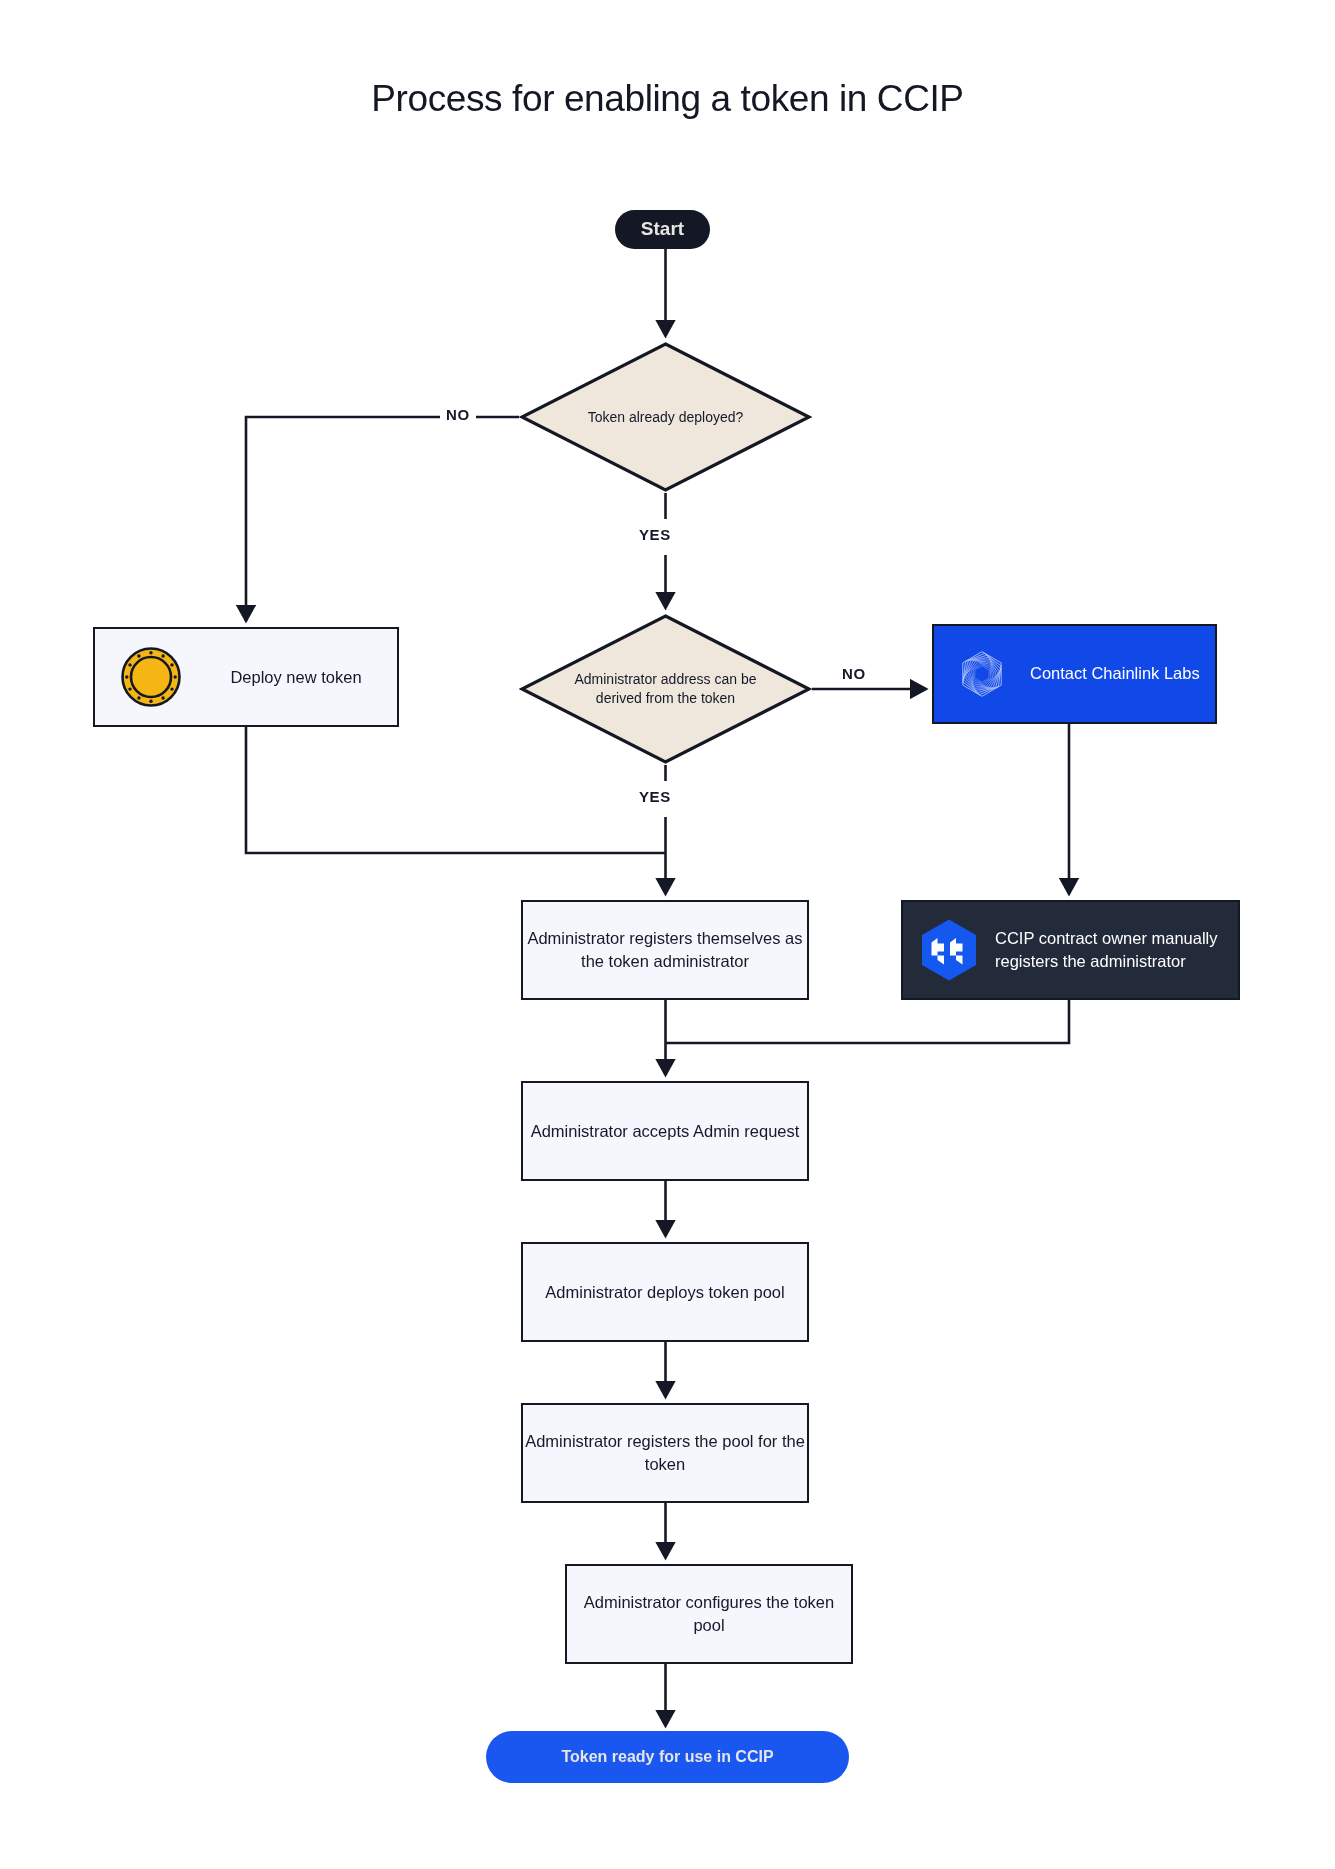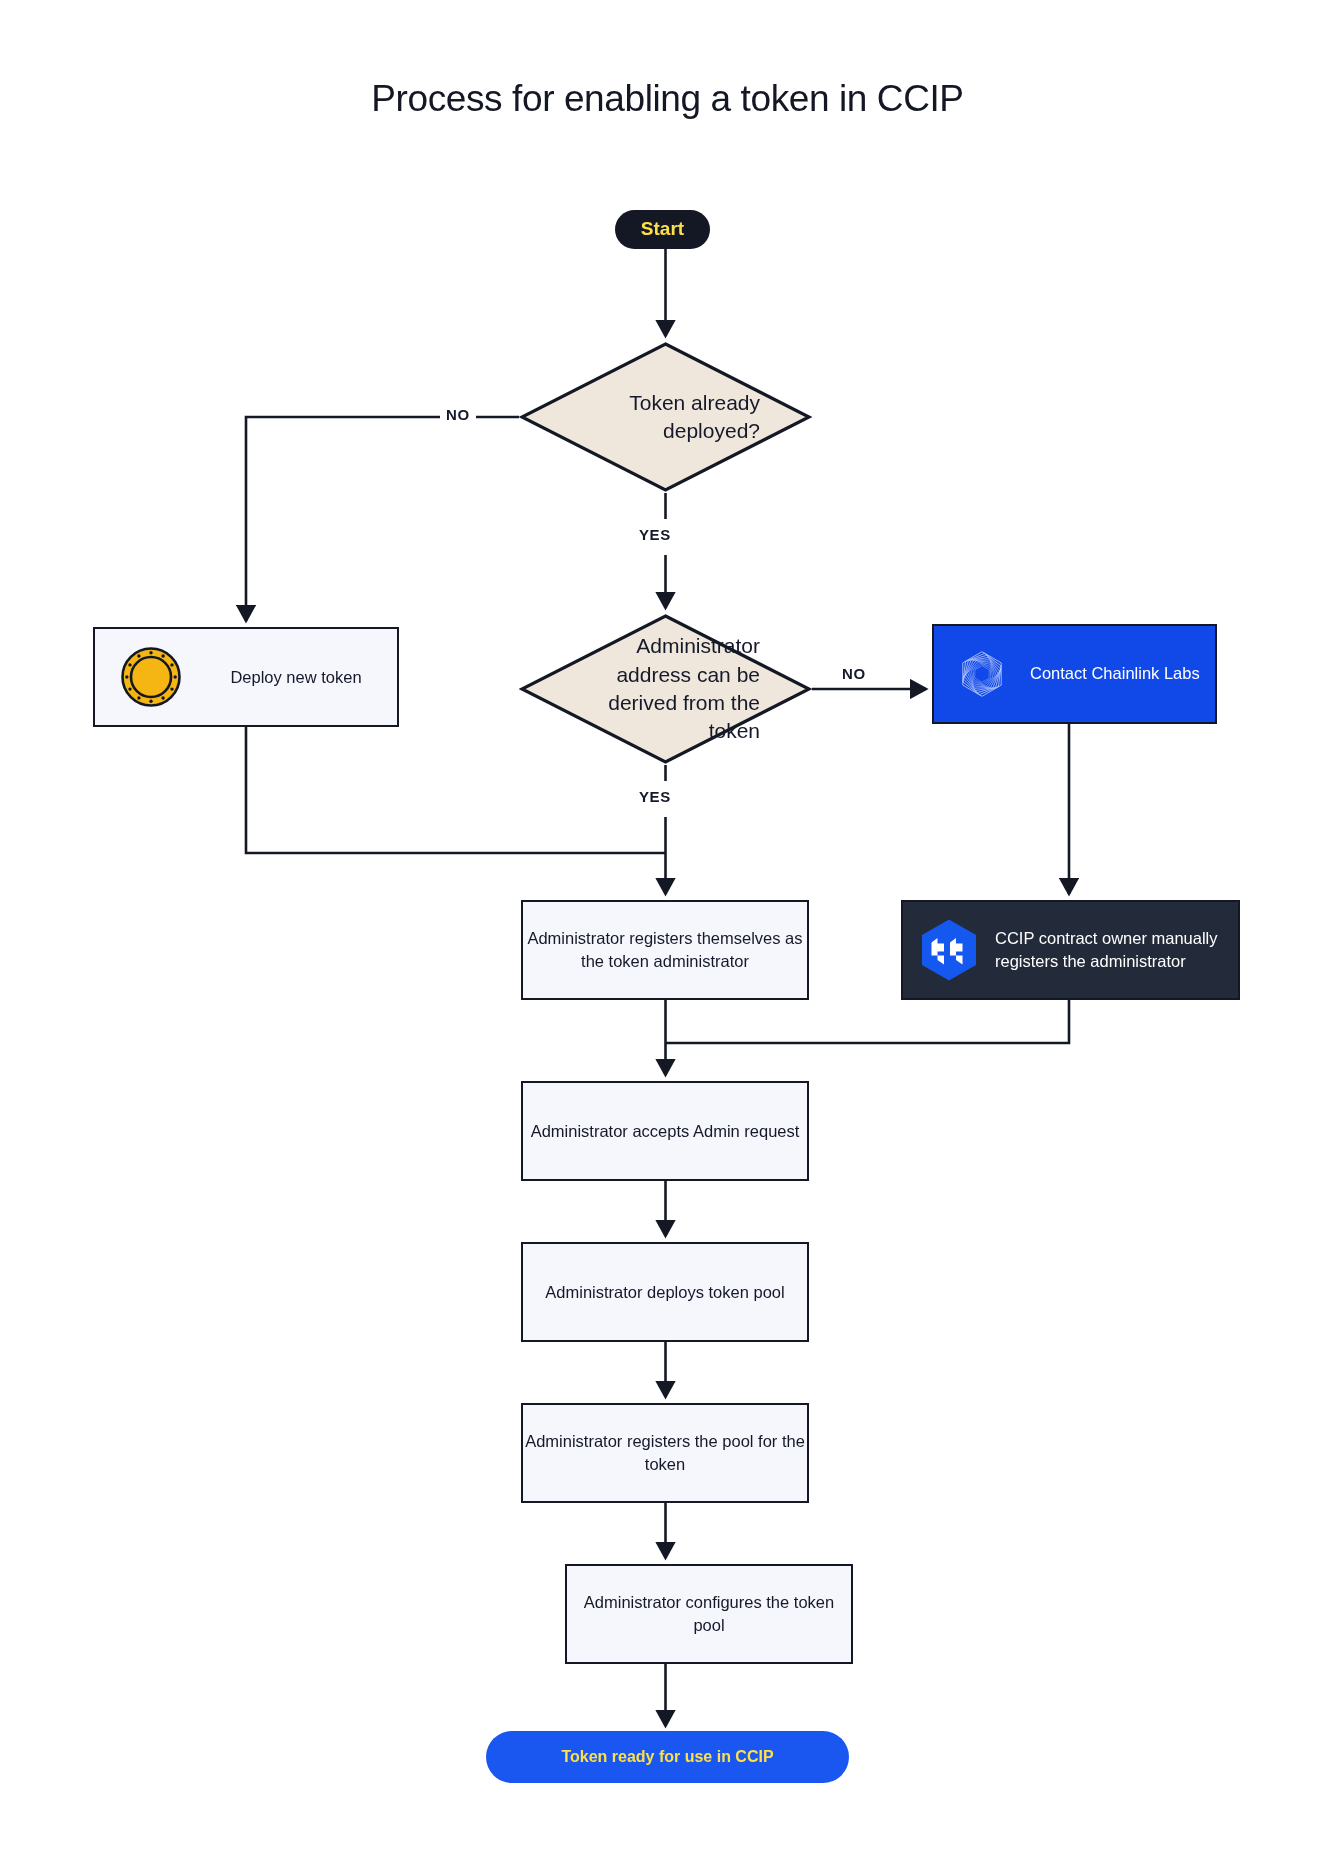--- a/index.html
+++ b/index.html
@@ -47,21 +47,21 @@
     font-size: 37px;
     font-weight: 400;
     letter-spacing: -0.4px;
     color: #141824;
   }
 
   
   .pill {
     border-radius: 999px;
     font-weight: 700;
-    color: #fde047;
+    color: #e5e5e5;
     line-height: 1.2;
   }
   #node-start {
     left: 615px;
     top: 210px;
     width: 95px;
     height: 39px;
     background: #141824;
     font-size: 19px;
   }
@@ -86,22 +86,22 @@
   }
   .diamond-text {
     position: absolute;
     left: 0;
     top: 0;
     width: 100%;
     height: 100%;
     display: flex;
     align-items: center;
     justify-content: center;
-    text-align: right;
-    font-size: 21px;
+    text-align: center;
+    font-size: 14px;
     line-height: 1.35;
     color: #15192a;
     padding: 0 52px;
     box-sizing: border-box;
   }
   #node-decision1 { left: 519px; top: 341px; width: 293px; height: 152px; }
   #node-decision2 { left: 519px; top: 613px; width: 293px; height: 152px; }
 
   
   .box {

